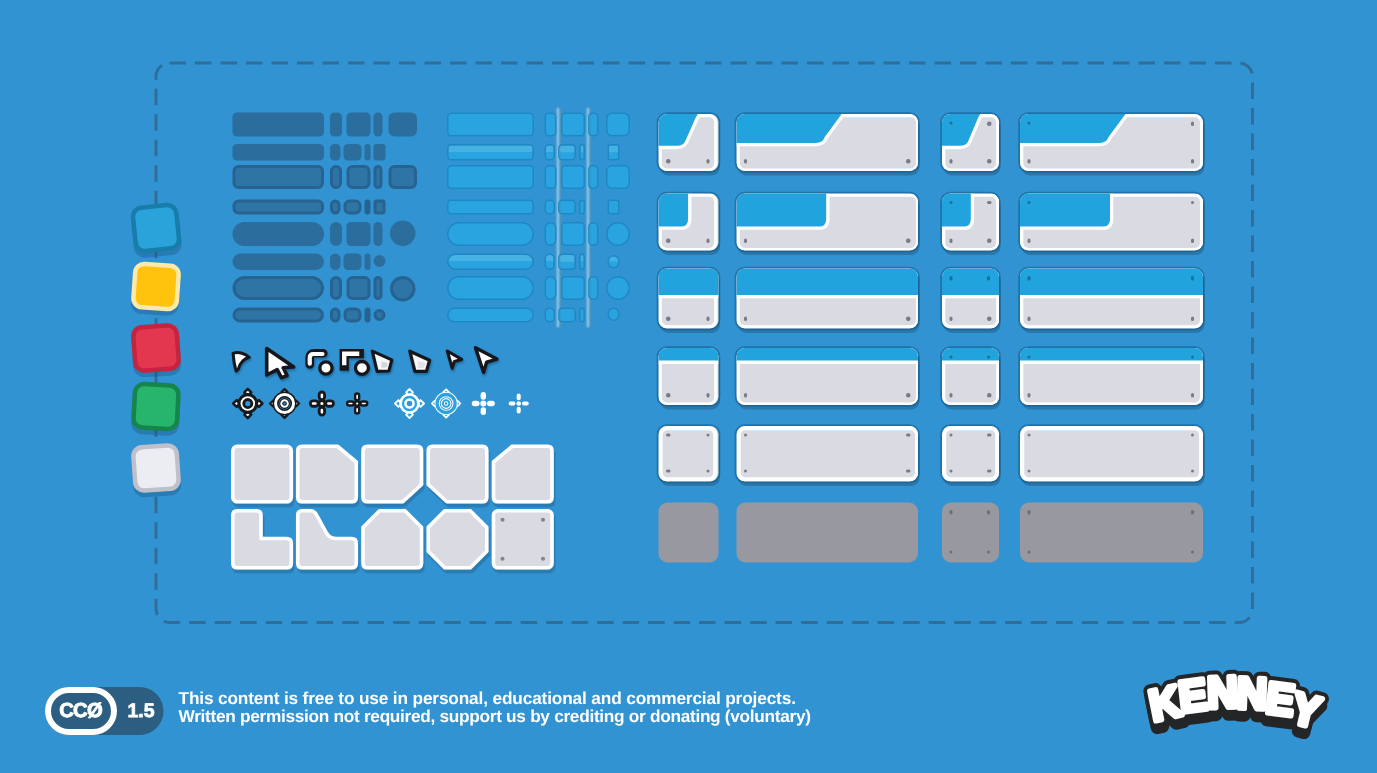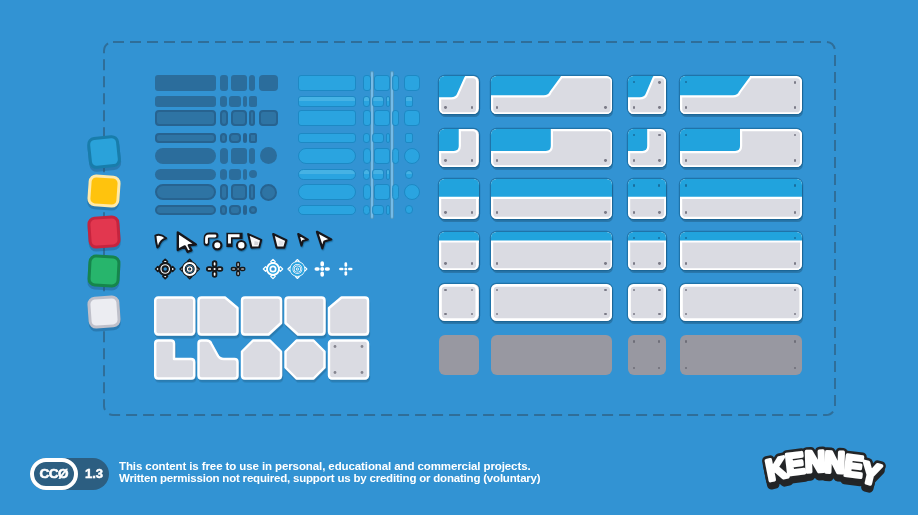--- a/index.html
+++ b/index.html
@@ -519,21 +519,21 @@
     <div class="scrg" style="left:5.0px;top:31.5px;"></div>
     <div class="scrg" style="left:114.2px;top:31.5px;"></div>
     <div class="scrg" style="left:5.0px;top:5.0px;"></div>
     <div class="scrg" style="left:114.2px;top:5.0px;"></div>
   </div>
 
 <div class="a" style="left:30px;top:458px;width:79px;height:31.5px;background:#2c5e81;border-radius:16px;"></div>
 
 <div class="a" style="left:30px;top:458px;width:47.5px;height:31.5px;background:#2c5e81;border:4px solid #fff;border-radius:16px;box-sizing:border-box;color:#fff;font-weight:bold;font-size:13.5px;text-align:center;line-height:23px;letter-spacing:-0.5px;-webkit-text-stroke:0.6px #fff;font-family:'Liberation Sans',sans-serif;">CCØ</div>
 
-<div class="a" style="left:80px;top:458px;width:28px;height:31.5px;color:#fff;font-weight:bold;font-size:13px;text-align:center;line-height:31px;-webkit-text-stroke:0.5px #fff;font-family:'Liberation Sans',sans-serif;">1.3</div>
+<div class="a" style="left:80px;top:458px;width:28px;height:31.5px;color:#fff;font-weight:bold;font-size:13px;text-align:center;line-height:31px;-webkit-text-stroke:0.5px #fff;font-family:'Liberation Sans',sans-serif;">1.5</div>
 
 <div class="a ft" style="left:119px;top:459.5px;">This content is free to use in personal, educational and commercial projects.<br><span style="letter-spacing:-0.2px;">Written permission not required, support us by crediting or donating (voluntary)</span></div>
 
 <svg class="a" style="left:761px;top:437px" width="132" height="62" viewBox="0 0 132 62">
     <g transform="scale(0.95 1)">
 <g style="font-family:'Liberation Sans',sans-serif;font-weight:bold;font-size:29.5px;">
         <text x="8" y="48.5" transform="rotate(-12 8 44)" fill="#232527" stroke="#232527" stroke-width="9" paint-order="stroke" stroke-linejoin="round">K</text>
         <text x="27.5" y="42.5" transform="rotate(-7 27.5 38)" fill="#232527" stroke="#232527" stroke-width="9" paint-order="stroke" stroke-linejoin="round">E</text>
         <text x="46.5" y="39.5" transform="rotate(-2 46.5 35)" fill="#232527" stroke="#232527" stroke-width="9" paint-order="stroke" stroke-linejoin="round">N</text>
         <text x="66.5" y="39.5" transform="rotate(2 66.5 35)" fill="#232527" stroke="#232527" stroke-width="9" paint-order="stroke" stroke-linejoin="round">N</text>

